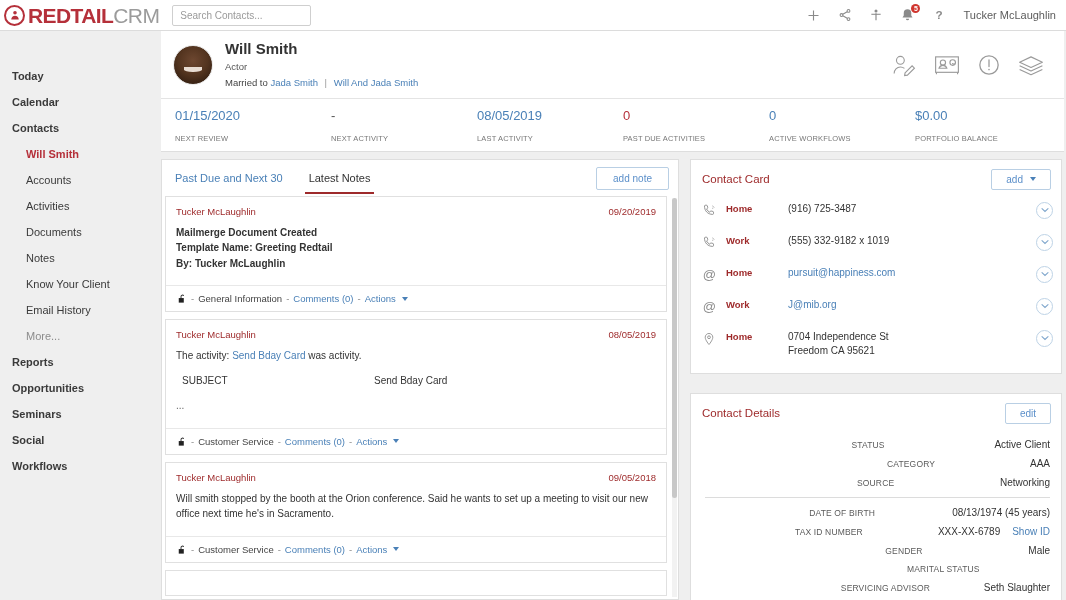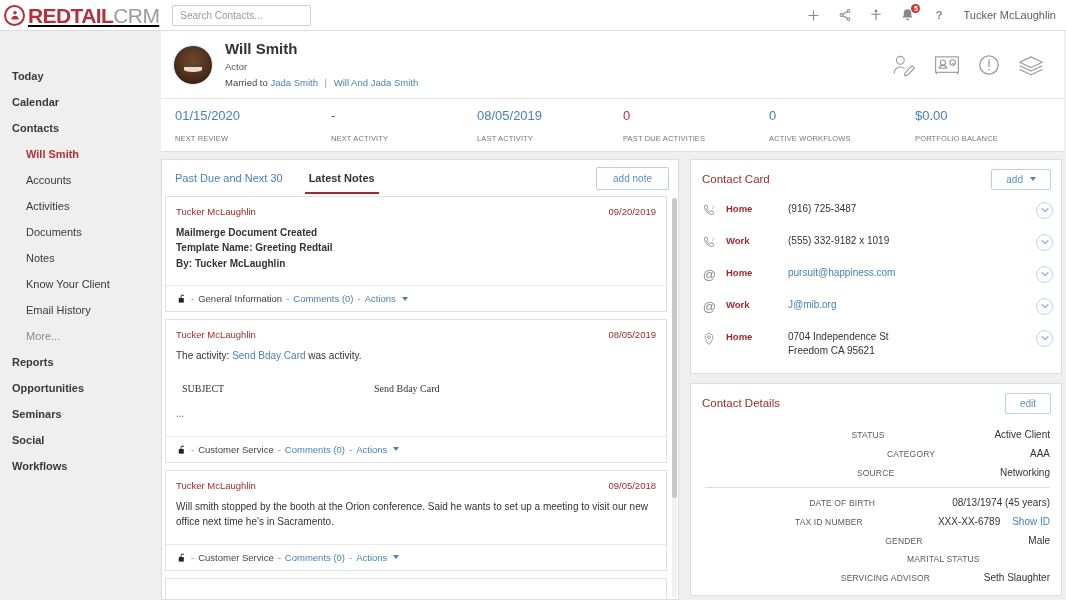--- a/index.html
+++ b/index.html
@@ -15,21 +15,21 @@
   .topbar {
     height: 31px; background: #fff; border-bottom: 1px solid #dcdcdc;
     display: flex; align-items: center; position: relative;
   }
   .logo { display: flex; align-items: center; padding-left: 4px; gap: 3px; }
   .logo-mark {
     width: 21px; height: 21px; border: 2px solid #b5303a; border-radius: 50%;
     display: flex; align-items: center; justify-content: center;
   }
   .logo-mark svg { display: block; }
-  .logo-text { font-size: 21px; font-weight: bold; letter-spacing: -0.6px; line-height: 1; text-decoration: underline; }
+  .logo-text { font-size: 21px; font-weight: bold; letter-spacing: -0.6px; line-height: 1; }
   .logo-text .a { color: #b5303a; }
   .logo-text .b { color: #9b9b9b; font-weight: normal; }
   .search-box {
     margin-left: 13px; width: 139px; height: 21px;
     border: 1px solid #cfcfcf; background: #fff; border-radius: 2px;
     font-size: 10px; color: #9a9a9a; padding: 0 7px;
     font-family: Liberation Sans, sans-serif;
   }
   .search-box::placeholder { color: #9a9a9a; }
   .top-right { margin-left: auto; display: flex; align-items: center; gap: 17px; padding-right: 10px; }
@@ -83,47 +83,47 @@
   .stat { padding-left: 24px; min-width: 146px; }
   .stat:first-child { padding-left: 14px; }
   .stat-val { font-size: 13px; color: #4a80b7; line-height: 1.4; }
   .stat-val.red { color: #b5303a; }
   .stat-val.dark { color: #555; }
   .stat-lab { font-size: 7.5px; color: #777; letter-spacing: 0.15px; margin-top: 9px; }
 
   
   .main { display: flex; gap: 11px; padding: 7px 2px 0 0; flex: 1; min-height: 0; }
   .left-col { width: 518px; display: flex; flex-direction: column; min-height: 0; }
-  .right-col { flex: 1; display: flex; flex-direction: column; gap: 9px; min-height: 0; border-radius: 20px; }
+  .right-col { flex: 1; display: flex; flex-direction: column; gap: 19px; min-height: 0; border-radius: 20px; }
 
   
   .tabs-card { background: #fff; border: 1px solid #dedede; display:flex; flex-direction:column; flex:1; min-height:0; }
   .tabs-row { display: flex; align-items: center; padding: 7px 9px 0 9px; }
   .tab {
     font-size: 11px; padding: 3px 4px 8px 4px; margin-right: 18px;
     cursor: pointer; color: #4a80b7; border-bottom: 2px solid transparent;
   }
-  .tab.active { color: #333; font-weight: bold; border-bottom-color: #9e2a2b; }
+  .tab.active { color: #333; font-weight: normal; border-bottom-color: #9e2a2b; }
   .add-note-btn {
     margin-left: auto; margin-bottom: 6px; font-size: 10px; color: #5b8fc9;
     border: 1px solid #b9cfe4; background: #fff; border-radius: 2px;
     padding: 5px 16px; cursor: pointer; font-family: "Liberation Sans", sans-serif;
   }
   .notes-scroll { overflow: hidden; position: relative; flex: 1; padding: 0 3px 0 3px; }
   .notes-inner { padding-right: 8px; }
   .note {
     border: 1px solid #e0e0e0; background: #fff; margin-bottom: 7px;
   }
   .note-head { display: flex; padding: 9px 10px 4px 10px; }
   .note-author { font-size: 9.5px; color: #9e2a2b; }
   .note-date { margin-left: auto; font-size: 9.5px; color: #9e2a2b; }
   .note-body { padding: 4px 10px 14px 10px; font-size: 10px; color: #333; line-height: 1.55; }
   .note-body .bold { font-weight: bold; }
   .note-body a { color: #4a80b7; }
-  .subject-row { display: flex; padding-left: 6px; margin-top: 17px; font-family: Liberation Serif, serif; }
+  .subject-row { display: flex; padding-left: 6px; margin-top: 9px; }
   .subject-row .k { width: 192px; }
   .ellip { margin-top: 10px; color: #666; }
   .note-foot {
     border-top: 1px solid #e8e8e8; padding: 7px 10px; font-size: 9.5px; color: #444;
     display: flex; align-items: center; gap: 4px;
   }
   .note-foot a { color: #4a80b7; }
   .note-foot .dash { color: #888; }
   .lock-icon { display: flex; align-items: center; color: #222; }
   .caret { border-left: 3.5px solid transparent; border-right: 3.5px solid transparent; border-top: 4px solid #4a80b7; display: inline-block; margin-left: 2px; }

